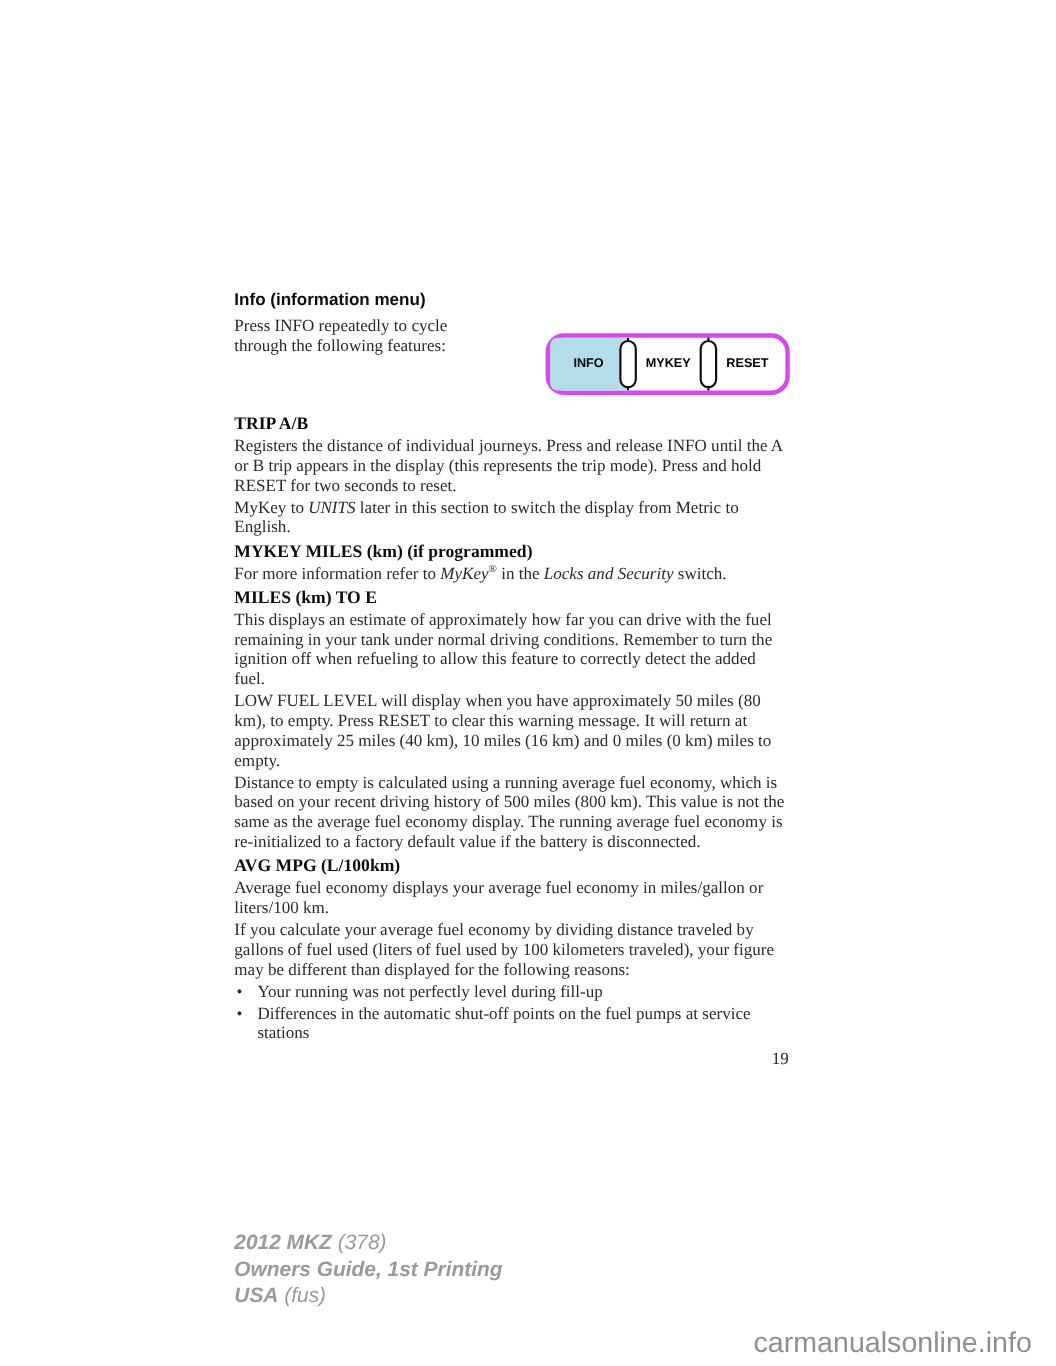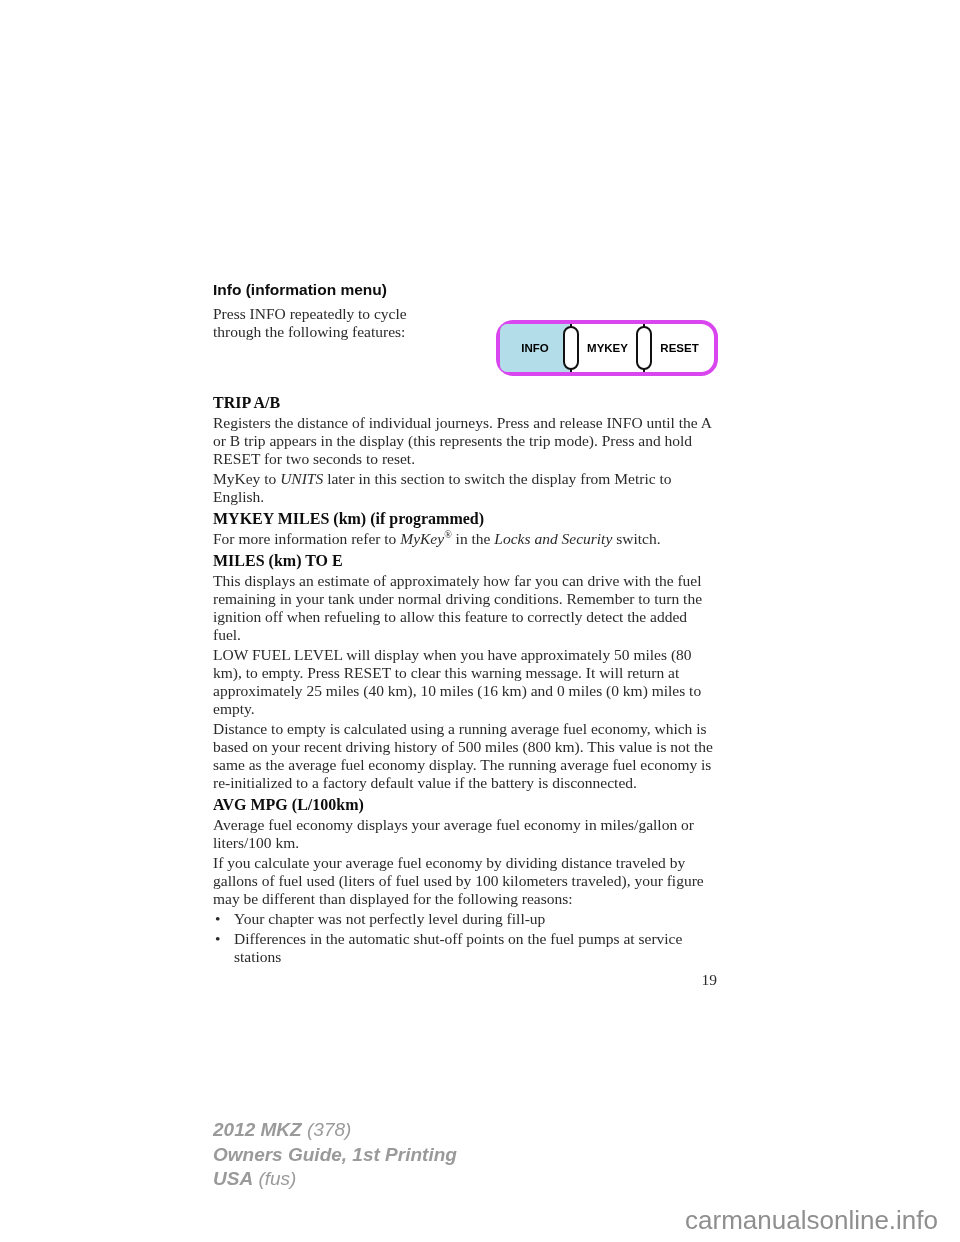--- a/index.html
+++ b/index.html
@@ -2,21 +2,21 @@
 <html><head>
 <meta charset="utf-8">
 <style>
   html,body{margin:0;padding:0;background:#fff;}
   .page{position:relative;width:960px;height:1242px;background:#ffffff;overflow:hidden;}
 
   .band{position:absolute;left:213px;top:169px;width:507px;height:88px;background:#d2d2d2;}
   .band-title{position:absolute;right:13px;bottom:7px;font-family:"Liberation Sans",sans-serif;
     font-weight:bold;font-size:19px;color:#0d0d0d;letter-spacing:.2px;}
 
-  .content{position:absolute;left:213px;top:281px;width:505px;color:#2a2a2a;
+  .content{position:absolute;left:213px;top:264px;width:505px;color:#2a2a2a;
     font-family:"Liberation Serif",serif;font-size:15.5px;line-height:18px;}
 
   .info-heading{font-family:"Liberation Sans",sans-serif;font-weight:bold;font-size:15.5px;
     color:#0d0d0d;margin:0 0 6px 0;line-height:18px;}
 
   .intro-row{display:flex;margin-bottom:17px;}
   .intro-text{width:242px;margin:0;}
 
   .diagram{margin-left:auto;margin-top:15px;position:relative;width:214px;height:48px;
     border:4px solid #d946ef;border-radius:17px;background:#fff;flex:none;}
@@ -84,21 +84,21 @@
         <p class="para"><span>For more information refer to </span><i>MyKey</i><sup>®</sup><span> in the </span><i>Locks and Security</i><span> switch.</span></p>
         <h3>MILES (km) TO E</h3>
         <p class="para"><span>This displays an estimate of approximately how far you can drive with the fuel remaining in your tank under normal driving conditions. Remember to turn the ignition off when refueling to allow this feature to correctly detect the added fuel.</span></p>
         <p class="para"><span>LOW FUEL LEVEL will display when you have approximately 50 miles (80 km), to empty. Press RESET to clear this warning message. It will return at approximately 25 miles (40 km), 10 miles (16 km) and 0 miles (0 km) miles to empty.</span></p>
         <p class="para"><span>Distance to empty is calculated using a running average fuel economy, which is based on your recent driving history of 500 miles (800 km). This value is not the same as the average fuel economy display. The running average fuel economy is re-initialized to a factory default value if the battery is disconnected.</span></p>
         <h3>AVG MPG (L/100km)</h3>
         <p class="para"><span>Average fuel economy displays your average fuel economy in miles/gallon or liters/100 km.</span></p>
         <p class="para"><span>If you calculate your average fuel economy by dividing distance traveled by gallons of fuel used (liters of fuel used by 100 kilometers traveled), your figure may be different than displayed for the following reasons:</span></p>
         <div class="bullet">
           <span class="dot">•</span>
-          <span class="btext"><span>Your chapter was not perfectly level during fill-up</span></span>
+          <span class="btext"><span>Your running was not perfectly level during fill-up</span></span>
         </div>
         <div class="bullet">
           <span class="dot">•</span>
           <span class="btext"><span>Differences in the automatic shut-off points on the fuel pumps at service stations</span></span>
         </div>
       </div>
 
     <div class="page-num">19</div>
   </div>
 

